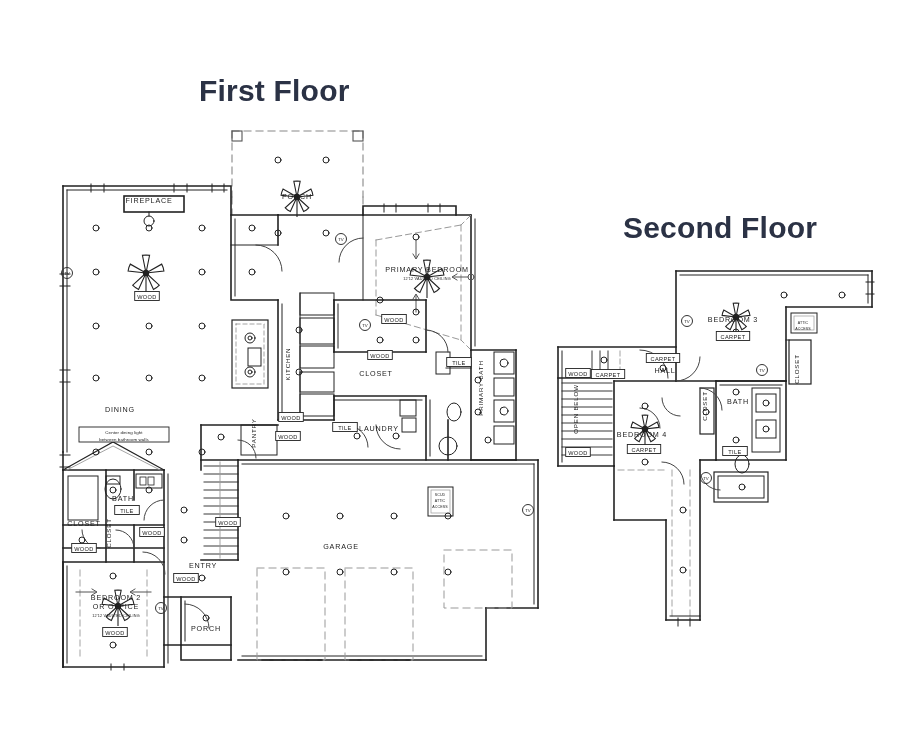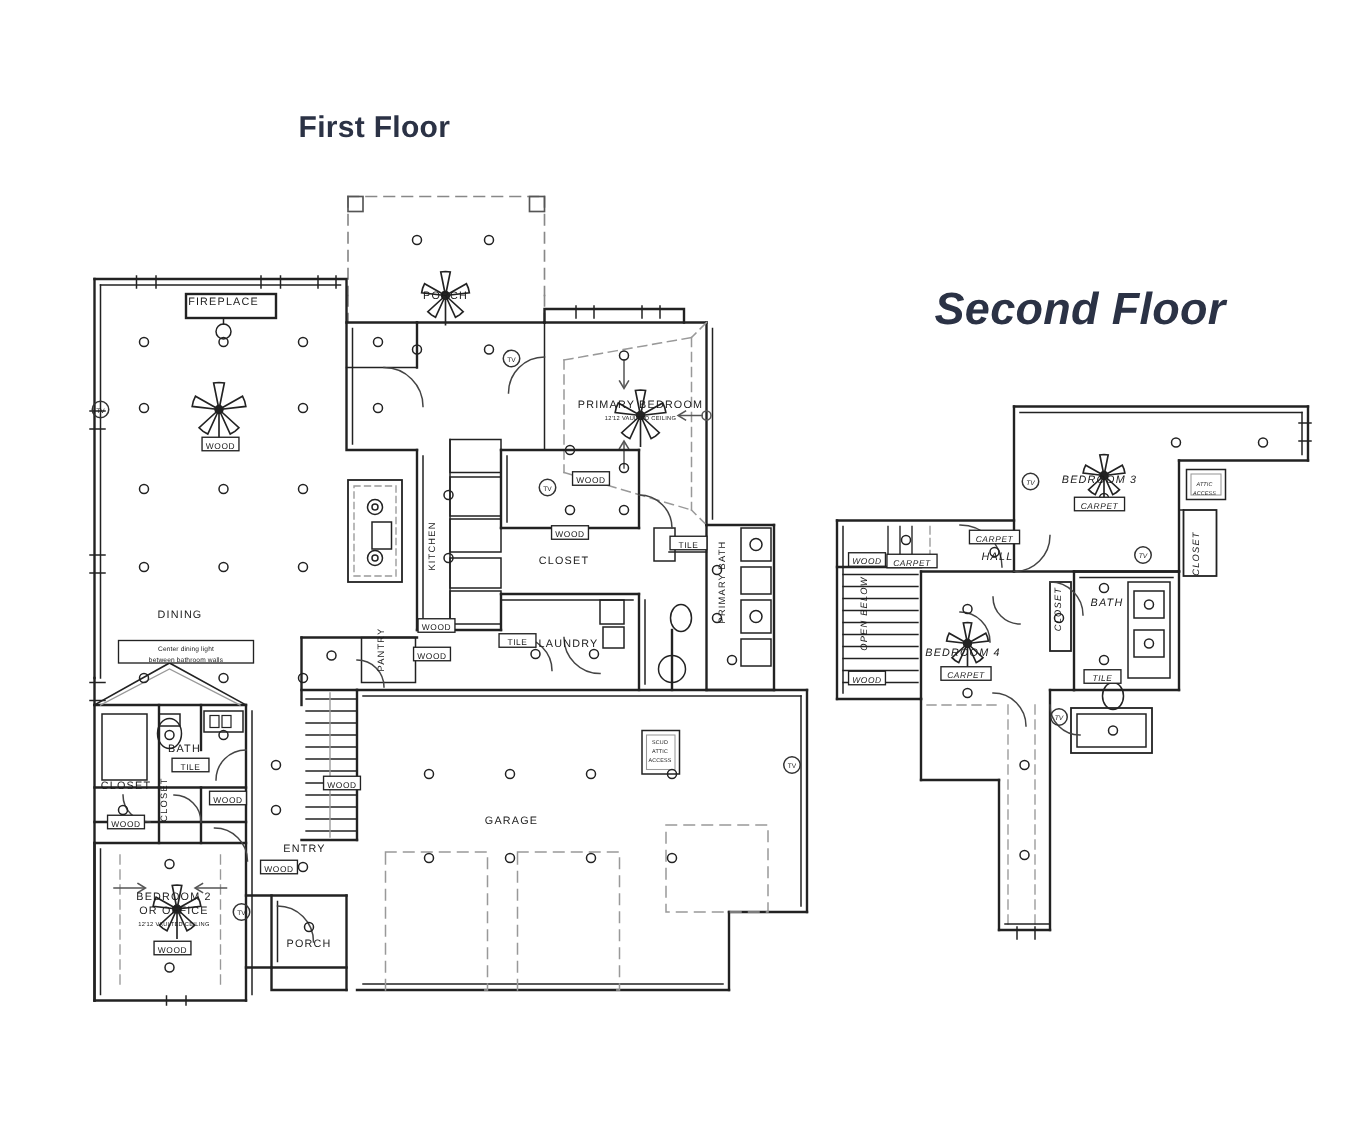--- a/index.html
+++ b/index.html
@@ -12,22 +12,22 @@
   #stage { position: relative; width: 900px; height: 755px; background: #fff; }
 
   .floor-title {
     position: absolute;
     font-family: "Liberation Sans", sans-serif;
     font-weight: bold;
     color: #2b3245;
     letter-spacing: .2px;
     white-space: nowrap;
   }
-  #title-first  { left: 199px; top: 74px;  font-size: 20px; }
-  #title-second { left: 623px; top: 190px; font-size: 30px; font-style: italic; }
+  #title-first  { left: 199px; top: 74px;  font-size: 30px; }
+  #title-second { left: 623px; top: 211px; font-size: 30px; }
 
   .plan { position: absolute; }
   .plan svg { display: block; }
 
   text { font-family: "Liberation Sans", sans-serif; fill: #1a1a1a; }
 </style>
 </head>
 <body>
 
 <div id="stage">
@@ -432,21 +432,21 @@
           <rect x="63" y="427" width="90" height="15" fill="#fff" stroke="#222" stroke-width="0.9"></rect>
           <text x="108" y="434" font-size="4.4" text-anchor="middle" fill="#1a1a1a" letter-spacing="0.1">Center dining light</text>
           <text x="108" y="441" font-size="4.4" text-anchor="middle" fill="#1a1a1a" letter-spacing="0.1">between bathroom walls</text>
           <text x="424" y="496" font-size="3.6" text-anchor="middle" fill="#1a1a1a" letter-spacing="0.1">SCUD</text>
           <text x="424" y="502" font-size="3.6" text-anchor="middle" fill="#1a1a1a" letter-spacing="0.1">ATTIC</text>
           <text x="424" y="508" font-size="3.6" text-anchor="middle" fill="#1a1a1a" letter-spacing="0.1">ACCESS</text>
         </g>
     </svg>
   </div>
 
-  <div class="plan" id="plan-second" style="left:540px; top:0px;font-style:italic;">
+  <div class="plan" id="plan-second" style="left:540px; top:0px;">
     <svg width="360" height="700" viewBox="540 0 360 700" xmlns="http://www.w3.org/2000/svg">
       <g id="sf-geometry" fill="none" stroke="#222" stroke-width="1.6" stroke-linecap="square">
 
         <path d="M676 271 L872 271"></path>
         <path d="M872 271 L872 307"></path>
         <path d="M872 307 L786 307"></path>
         <path d="M786 307 L786 381"></path>
         <path d="M786 381 L676 381"></path>
         <path d="M676 271 L676 381"></path>
         <path d="M680 275 L868 275" stroke-width="1"></path>

